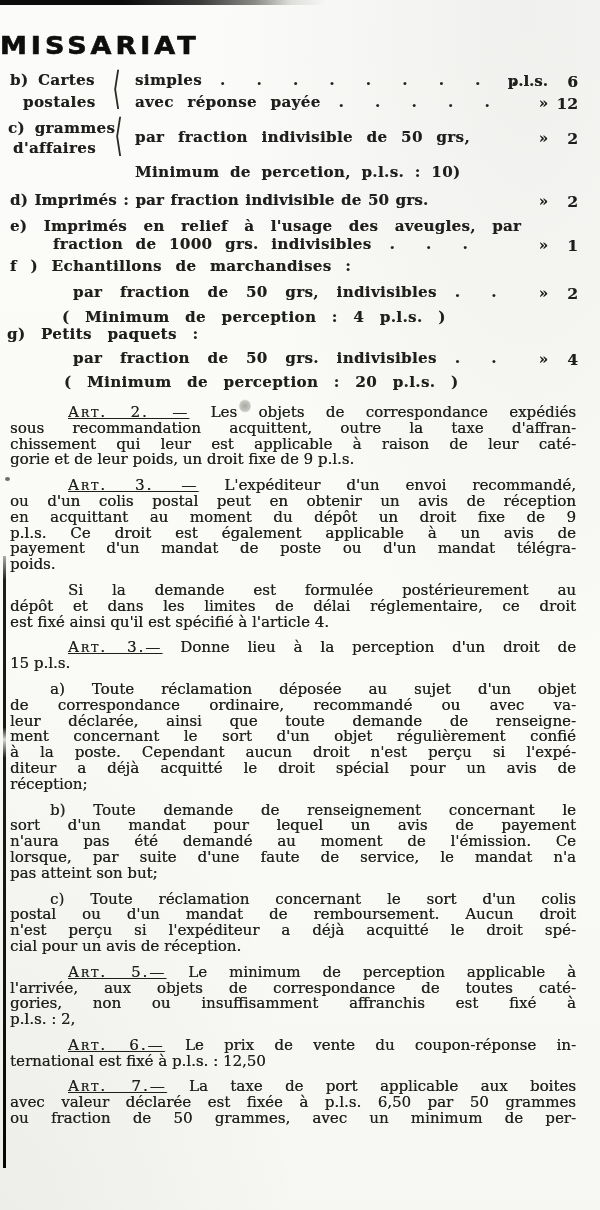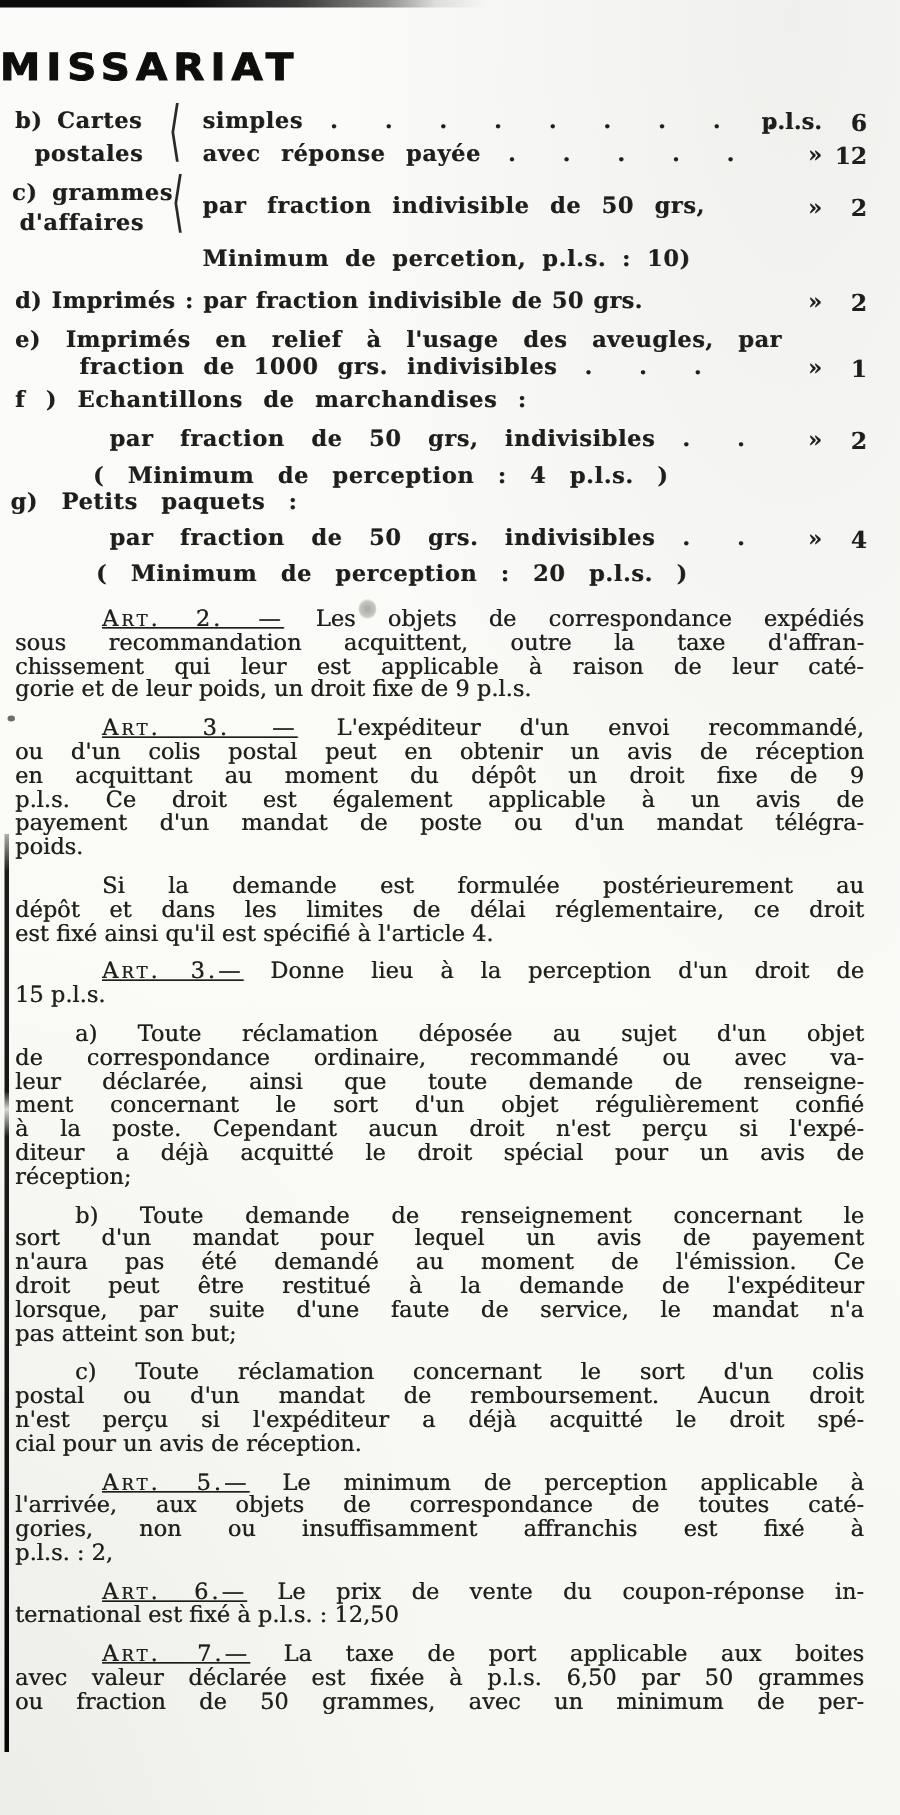--- a/index.html
+++ b/index.html
@@ -137,21 +137,20 @@
         <div class="pline">leur déclarée, ainsi que toute demande de renseigne-</div>
         <div class="pline">ment concernant le sort d'un objet régulièrement confié</div>
         <div class="pline">à la poste. Cependant aucun droit n'est perçu si l'expé-</div>
         <div class="pline">diteur a déjà acquitté le droit spécial pour un avis de</div>
         <div class="pline plast">réception;</div>
       </div>
       <div class="para">
         <div class="pline" style="text-indent: 40px;">b) Toute demande de renseignement concernant le</div>
         <div class="pline">sort d'un mandat pour lequel un avis de payement</div>
         <div class="pline">n'aura pas été demandé au moment de l'émission. Ce</div>
-        <div class="pline">droit peut être restitué à la demande de l'expéditeur</div>
         <div class="pline">lorsque, par suite d'une faute de service, le mandat n'a</div>
         <div class="pline plast">pas atteint son but;</div>
       </div>
       <div class="para">
         <div class="pline" style="text-indent: 40px;">c) Toute réclamation concernant le sort d'un colis</div>
         <div class="pline">postal ou d'un mandat de remboursement. Aucun droit</div>
         <div class="pline">n'est perçu si l'expéditeur a déjà acquitté le droit spé-</div>
         <div class="pline plast">cial pour un avis de réception.</div>
       </div>
       <div class="para">

